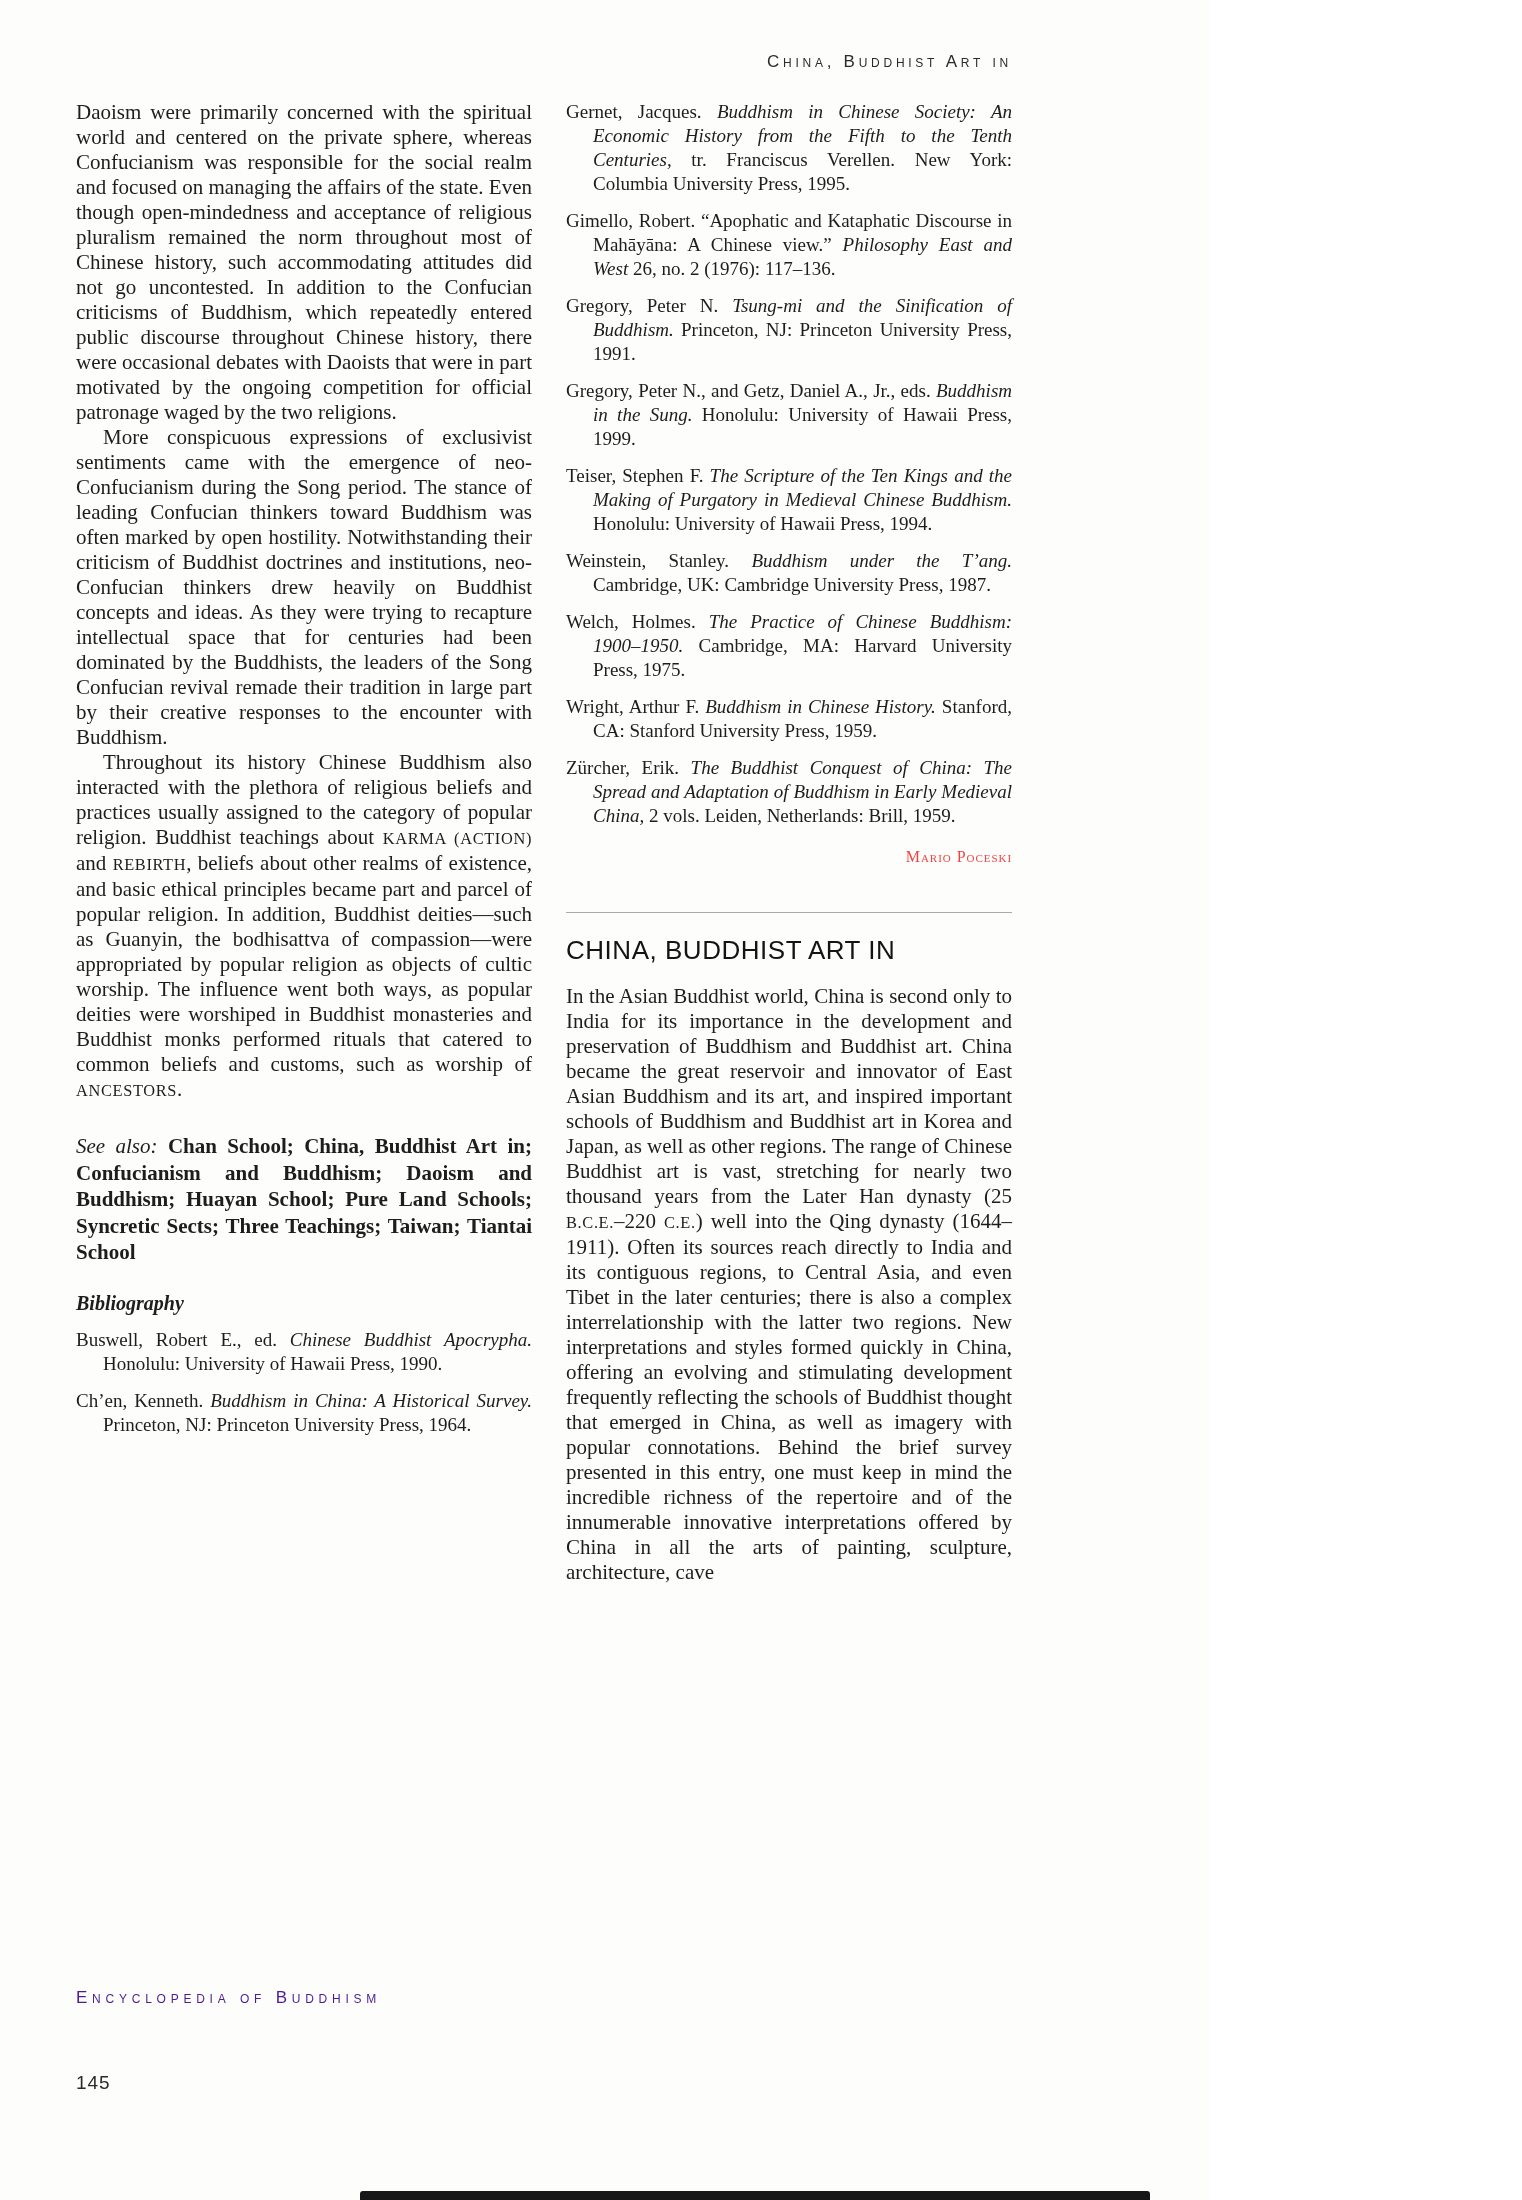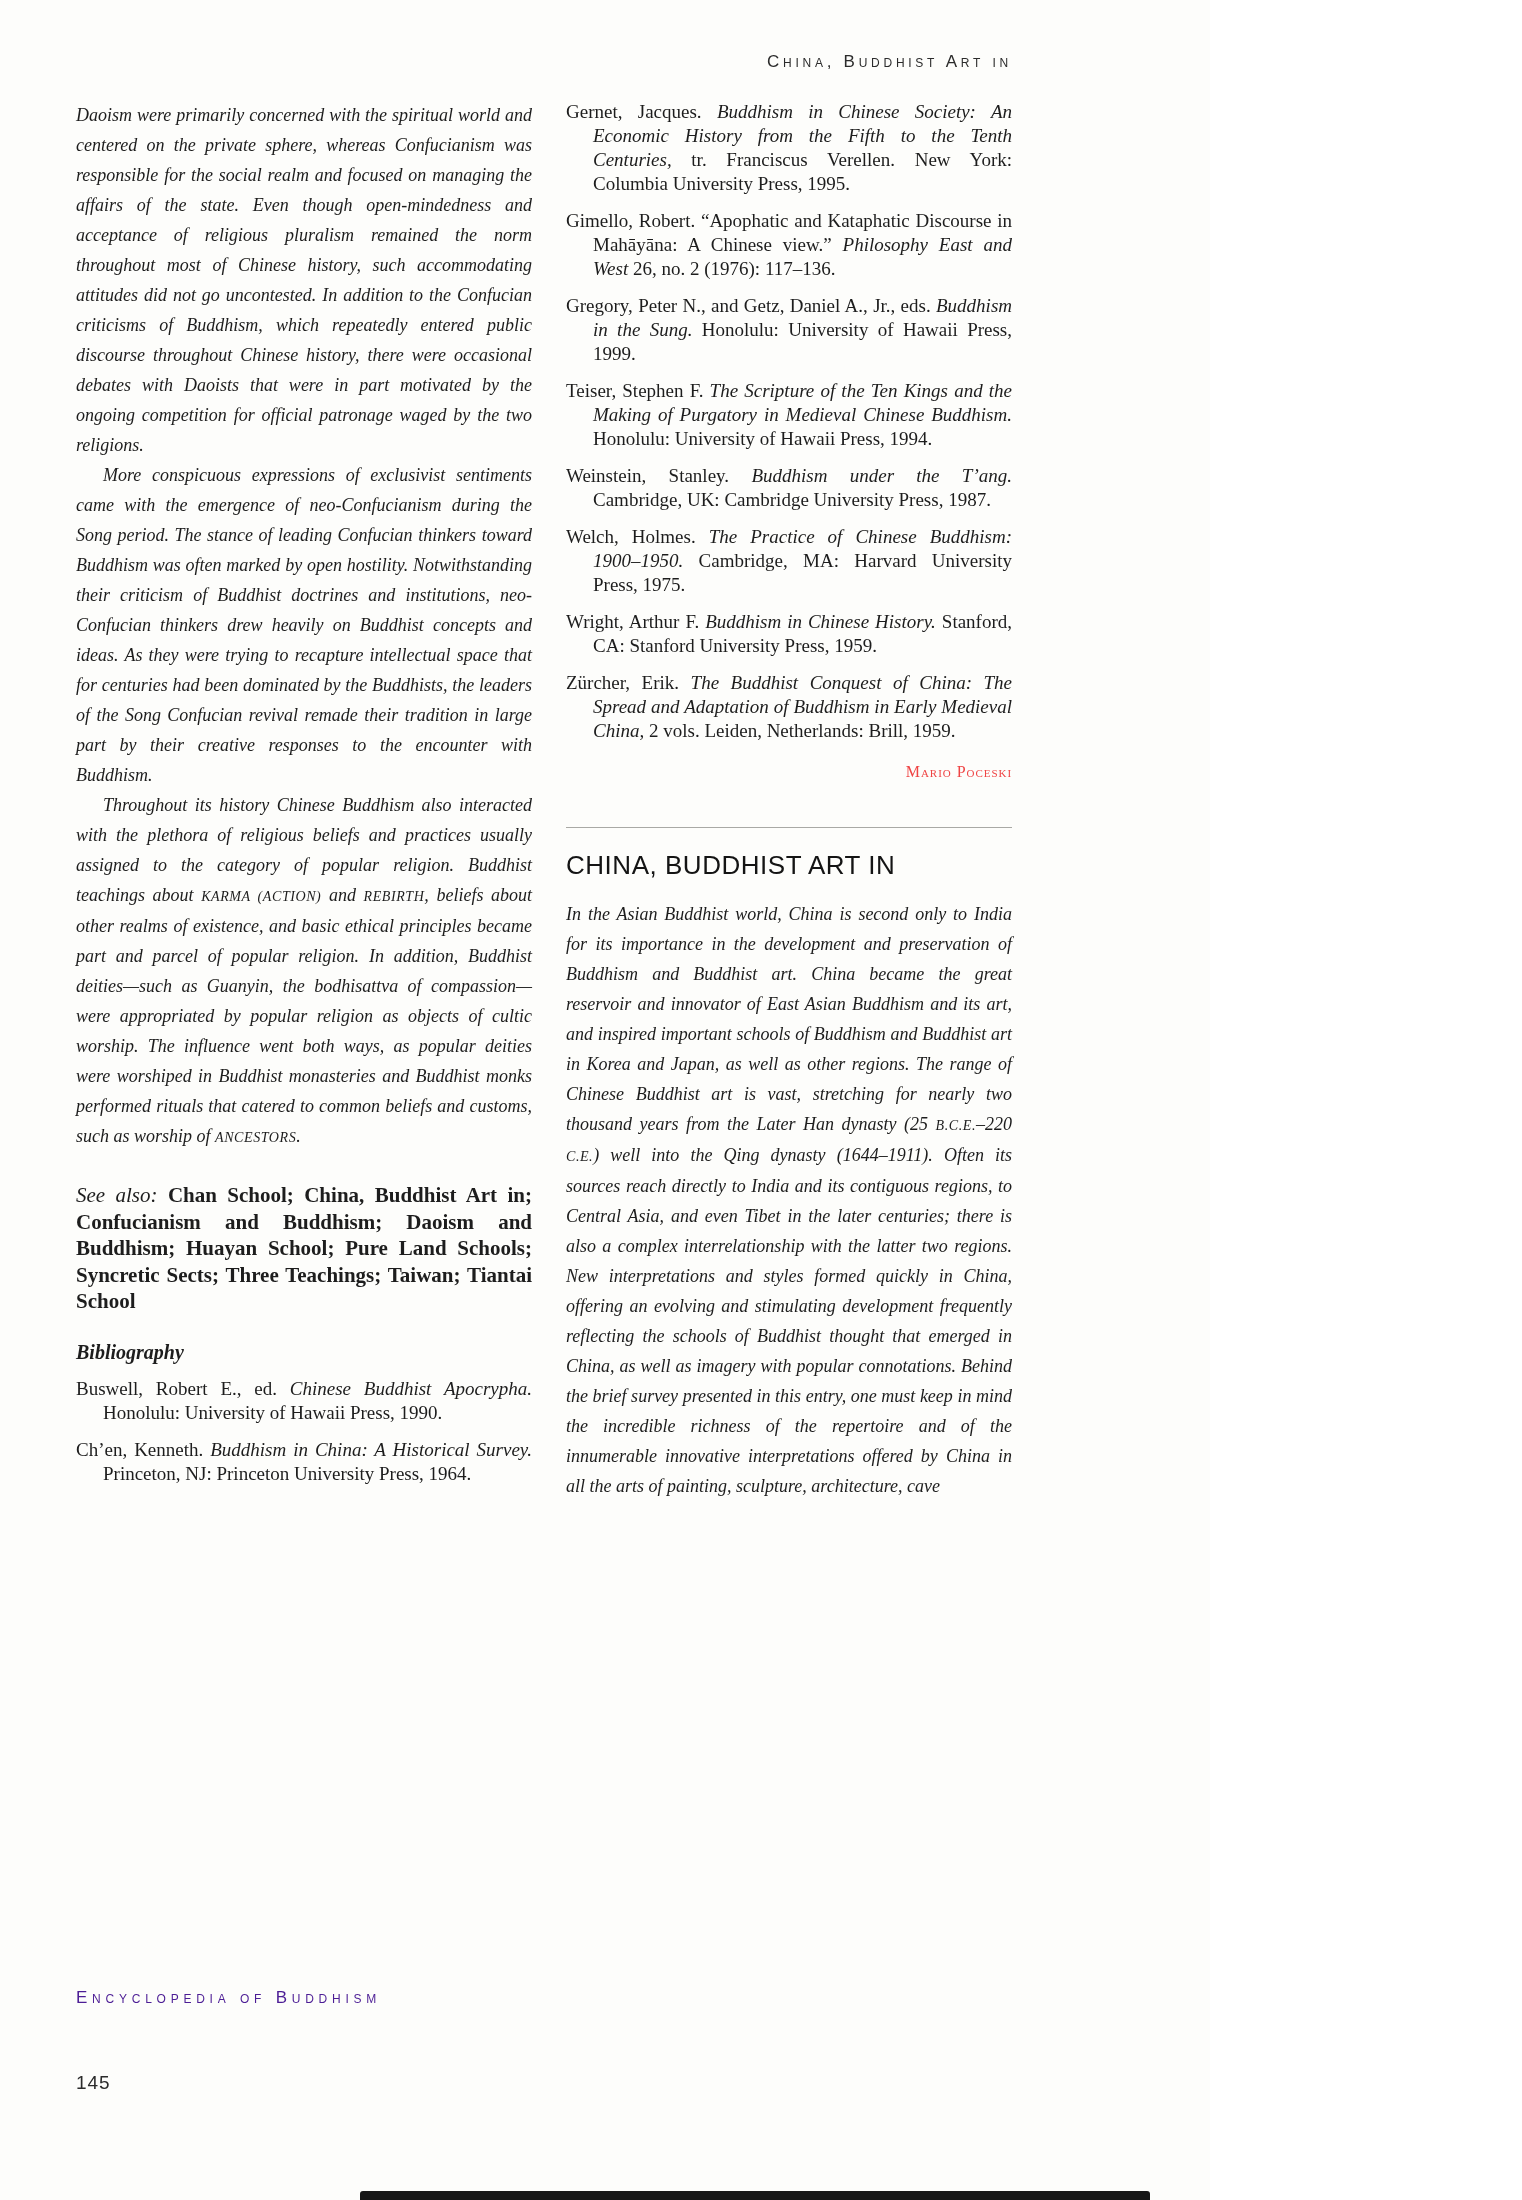--- a/index.html
+++ b/index.html
@@ -25,24 +25,23 @@
     letter-spacing: 0.22em;
     font-size: 17px;
     color: #2b2b2b;
   }
 
   .col { position: absolute; top: 100px; }
   .col-left  { left: 76px;  width: 456px; }
   .col-right { left: 566px; width: 446px; }
 
   .body-text {
-    font-size: 18px;
-    line-height: 30px;
+    font-size: 21px;
+    line-height: 25px;
     text-align: justify;
-    font-style: italic;
   }
   .indent { text-indent: 27px; }
 
   .see-also {
     margin-top: 30px;
     font-size: 21px;
     line-height: 26.5px;
     text-align: justify;
   }
 
@@ -143,20 +142,21 @@
 
     <h3 class="bib-heading">Bibliography</h3>
 
     <p class="bib-entry"><span>Buswell, Robert E., ed. </span><span class="i">Chinese Buddhist Apocrypha.</span><span> Honolulu: University of Hawaii Press, 1990.</span></p>
     <p class="bib-entry"><span>Ch’en, Kenneth. </span><span class="i">Buddhism in China: A Historical Survey.</span><span> Princeton, NJ: Princeton University Press, 1964.</span></p>
   </div>
 
   <div class="col col-right">
     <p class="bib-entry"><span>Gernet, Jacques. </span><span class="i">Buddhism in Chinese Society: An Economic History from the Fifth to the Tenth Centuries,</span><span> tr. Franciscus Verellen. New York: Columbia University Press, 1995.</span></p>
     <p class="bib-entry"><span>Gimello, Robert. “Apophatic and Kataphatic Discourse in Mahāyāna: A Chinese view.” </span><span class="i">Philosophy East and West</span><span> 26, no. 2 (1976): 117–136.</span></p>
+    <p class="bib-entry"><span>Gregory, Peter N. </span><span class="i">Tsung-mi and the Sinification of Buddhism.</span><span> Princeton, NJ: Princeton University Press, 1991.</span></p>
     <p class="bib-entry"><span>Gregory, Peter N., and Getz, Daniel A., Jr., eds. </span><span class="i">Buddhism in the Sung.</span><span> Honolulu: University of Hawaii Press, 1999.</span></p>
     <p class="bib-entry"><span>Teiser, Stephen F. </span><span class="i">The Scripture of the Ten Kings and the Making of Purgatory in Medieval Chinese Buddhism.</span><span> Honolulu: University of Hawaii Press, 1994.</span></p>
     <p class="bib-entry"><span>Weinstein, Stanley. </span><span class="i">Buddhism under the T’ang.</span><span> Cambridge, UK: Cambridge University Press, 1987.</span></p>
     <p class="bib-entry"><span>Welch, Holmes. </span><span class="i">The Practice of Chinese Buddhism: 1900–1950.</span><span> Cambridge, MA: Harvard University Press, 1975.</span></p>
     <p class="bib-entry"><span>Wright, Arthur F. </span><span class="i">Buddhism in Chinese History.</span><span> Stanford, CA: Stanford University Press, 1959.</span></p>
     <p class="bib-entry"><span>Zürcher, Erik. </span><span class="i">The Buddhist Conquest of China: The Spread and Adaptation of Buddhism in Early Medieval China,</span><span> 2 vols. Leiden, Netherlands: Brill, 1959.</span></p>
 
     <div class="attribution">Mario Poceski</div>
 
     <hr class="divider">

